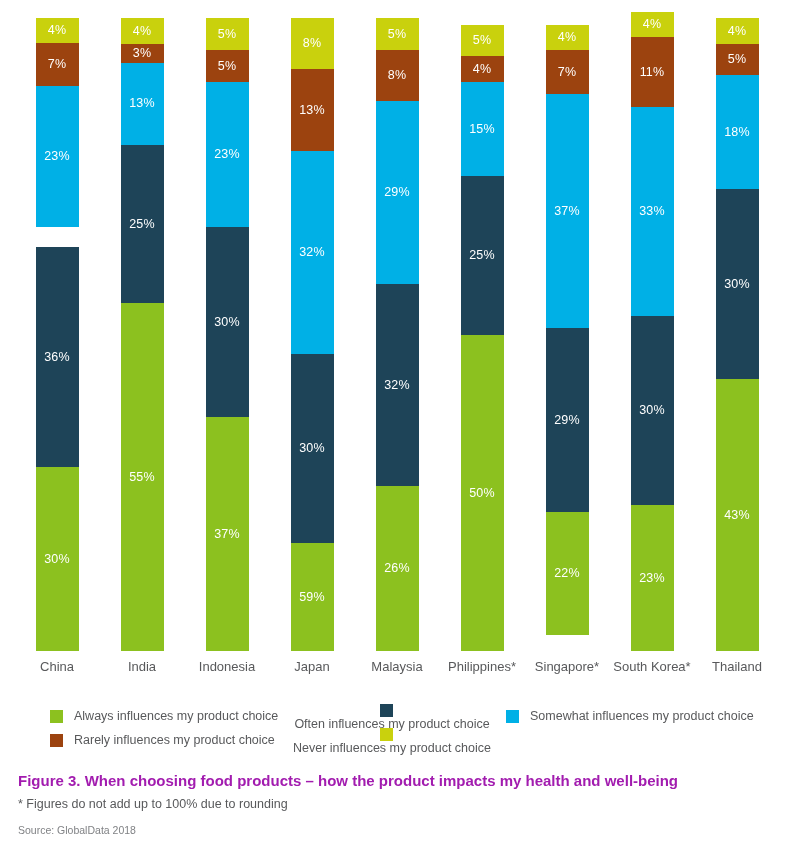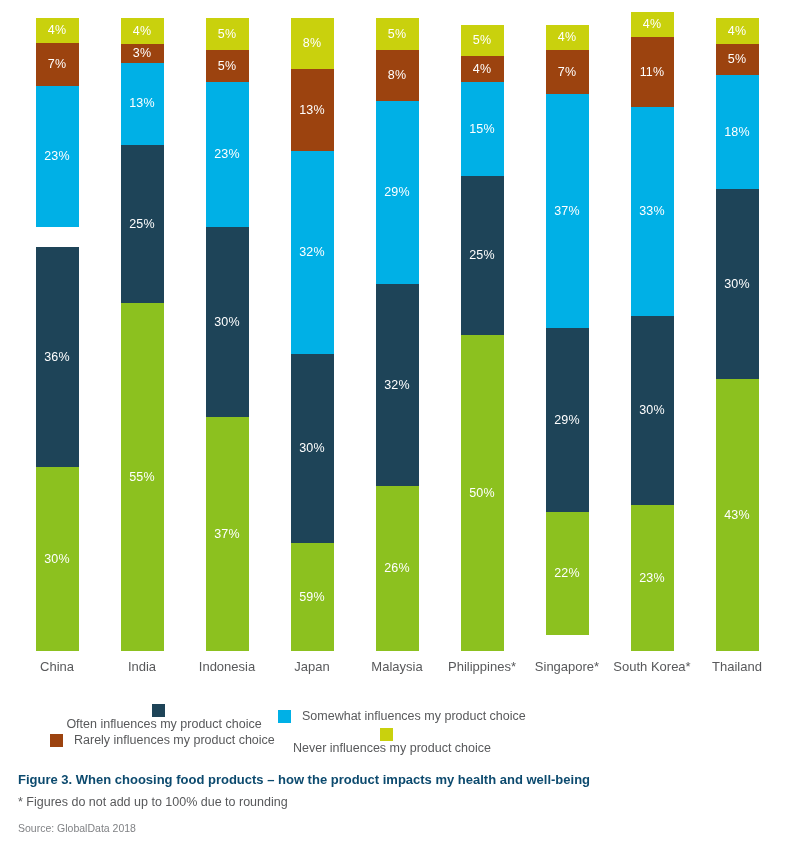--- a/index.html
+++ b/index.html
@@ -119,23 +119,23 @@
   }
 
   
   #caption-block {
     position: absolute;
     left: 18px;
     top: 772px;
     width: 760px;
   }
   #figure-caption {
-    font-size: 13px;
+    font-size: 15px;
     font-weight: bold;
-    color: #0c4a6e;
+    color: #a21caf;
     margin-bottom: 8px;
     white-space: nowrap;
   }
   #caption-note {
     font-size: 12.5px;
     color: #58595b;
     margin-bottom: 13px;
   }
   #caption-source {
     font-size: 10.5px;
@@ -330,20 +330,24 @@
       <div class="cat-label">Philippines*</div>
       <div class="cat-label">Singapore*</div>
       <div class="cat-label">South Korea*</div>
       <div class="cat-label">Thailand</div>
     </div>
 
 </div>
 
 <div id="legend">
   <div class="legend-row">
+    <div class="legend-item col1">
+      <span class="legend-swatch" style="background: rgb(140, 193, 31);"></span>
+      <span class="legend-text">Always influences my product choice</span>
+    </div>
     <div class="legend-item col2">
       <span class="legend-swatch" style="background: rgb(30, 68, 88);"></span>
       <span class="legend-text">Often influences my product choice</span>
     </div>
     <div class="legend-item col3">
       <span class="legend-swatch" style="background: rgb(0, 176, 230);"></span>
       <span class="legend-text">Somewhat influences my product choice</span>
     </div>
   </div>
   <div class="legend-row">

